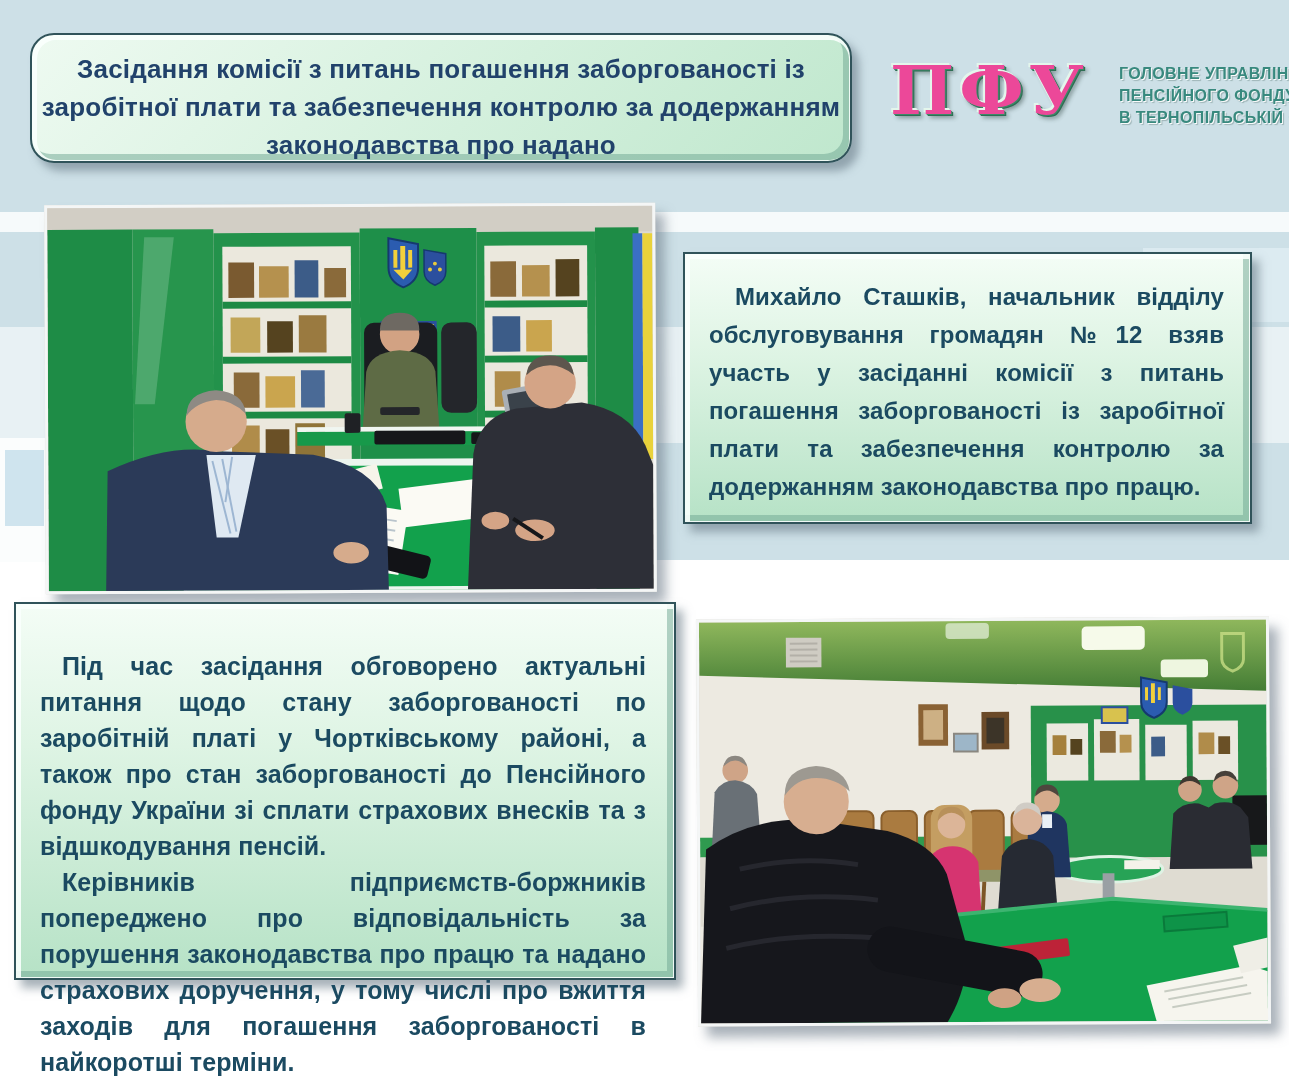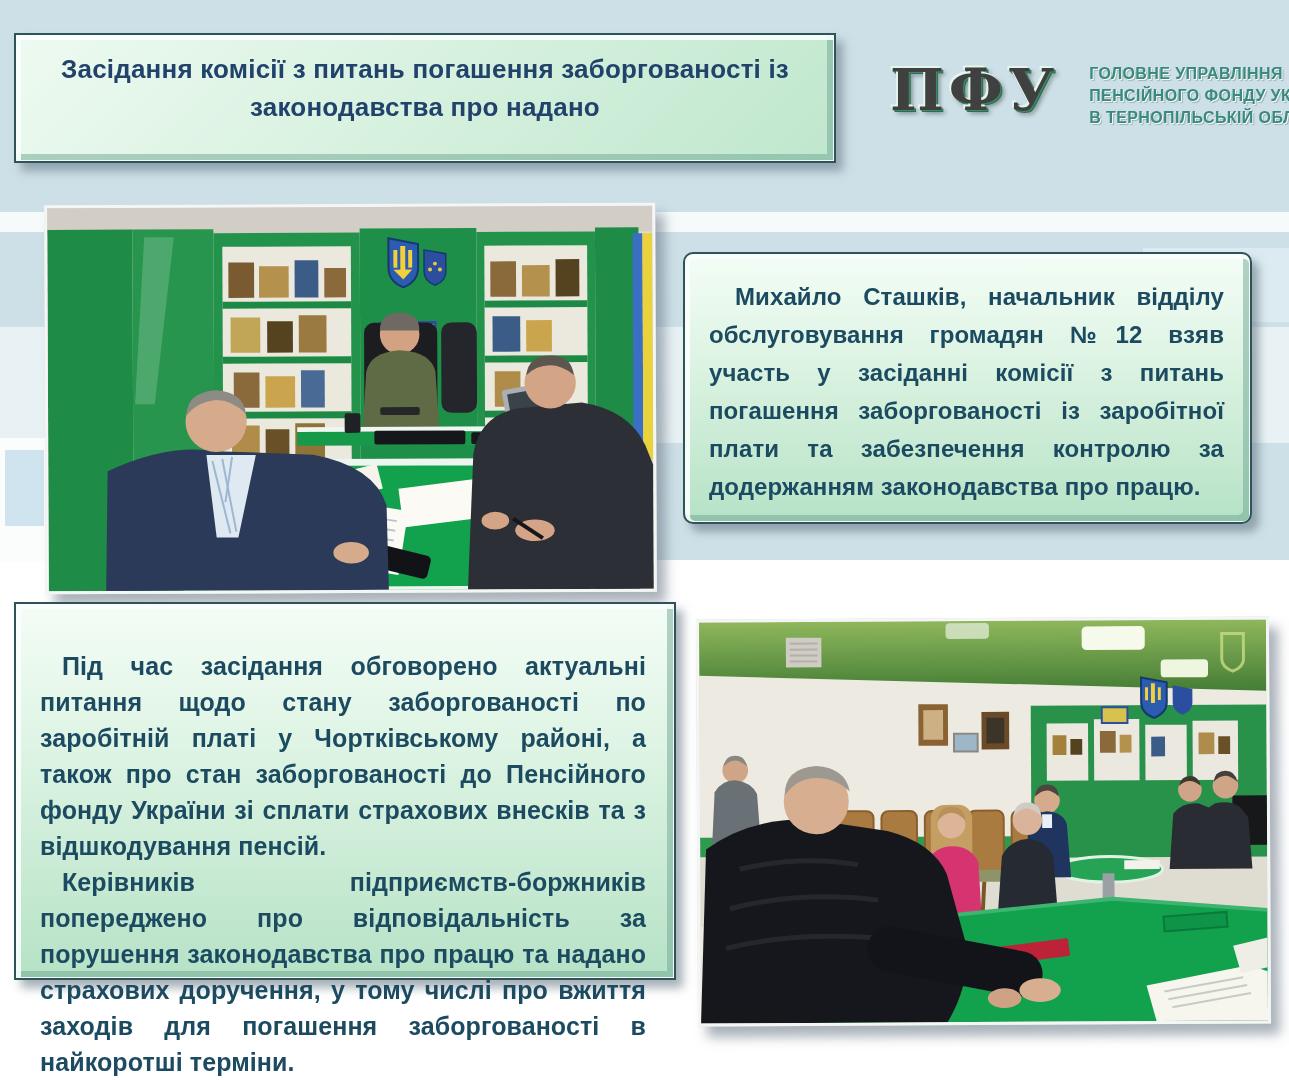--- a/index.html
+++ b/index.html
@@ -18,44 +18,44 @@
   .panel{
     position:absolute;
     background:linear-gradient(180deg,#f4fdf6 0%,#def4e4 38%,#b6e2c6 100%);
     border:2px solid #30535a;
     box-shadow:
       inset 2px 2px 0 3px rgba(250,255,253,.9),
       inset -4px -4px 0 3px rgba(110,165,145,.5),
       7px 8px 9px rgba(96,115,128,.55);
     box-sizing:border-box;
   }
-  .title-panel{left:14px;top:33px;width:822px;height:130px;
-    background:linear-gradient(135deg,#eefaf1 0%,#d4f0dd 55%,#bfe7cd 100%);}
+  .title-panel{left:30px;top:33px;width:822px;height:130px;
+    background:linear-gradient(135deg,#eefaf1 0%,#d4f0dd 55%,#bfe7cd 100%);border-radius:24px;}
   .title-text{
     padding-top:15px;text-align:center;
     font-weight:700;font-size:26px;line-height:38px;color:#21426b;letter-spacing:.2px;
   }
-  .panel-right{left:683px;top:252px;width:569px;height:272px;border-radius:10px;}
+  .panel-right{left:683px;top:252px;width:569px;height:272px;}
   .panel-right p{
     margin:0;padding:24px 26px 0 24px;text-indent:26px;
     font-weight:700;font-size:24px;line-height:38px;color:#1b4a61;
     text-align:justify;text-align-last:left;letter-spacing:.1px;
   }
   .panel-left{left:14px;top:602px;width:662px;height:378px;}
   .panel-left .txt{padding:44px 28px 0 24px;}
   .panel-left p{
     margin:0;text-indent:22px;
     font-weight:700;font-size:25px;line-height:36px;color:#1b4a61;
     text-align:justify;text-align-last:left;letter-spacing:.1px;
   }
   
   .brand{position:absolute;left:890px;top:46px;display:flex;align-items:flex-start;}
   .pfu{
-    font-family:"DejaVu Serif",serif;font-weight:700;font-size:57px;line-height:88px;
-    color:#404040;letter-spacing:5px;
+    font-family:"DejaVu Serif",serif;font-weight:700;font-size:68px;line-height:88px;
+    color:#ec4899;letter-spacing:5px;
     text-shadow:-2px -2px 0 #e4f6ec,-1px -1px 0 #cdeedd,1px 1px 0 #3c8a68,2px 2px 0 #2f6e54,4px 4px 4px rgba(40,60,55,.45);
   }
   .org{margin-left:30px;margin-top:17px;}
   .org div{
     font-weight:700;font-size:16px;line-height:22px;color:#38897e;letter-spacing:.4px;
     text-shadow:1px 1px 0 rgba(255,255,255,.95),2px 2px 1px rgba(70,100,95,.35);
     white-space:nowrap;
   }
   
   .photo{position:absolute;border:3px solid #f4f6f6;box-sizing:border-box;
@@ -72,20 +72,21 @@
   <div class="bg-top"></div>
   <div class="band-a"></div>
   <div class="band-b"></div>
   <div class="chip-right"></div>
   <div class="left-col"></div>
   <div class="chip-left"></div>
 
   <div class="panel title-panel">
     <div class="title-text">
       <div>Засідання комісії з питань погашення заборгованості із</div>
+      <div>заробітної плати та забезпечення контролю за додержанням</div>
       <div>законодавства про надано</div>
     </div>
   </div>
 
   <div class="brand">
     <div class="pfu">ПФУ</div>
     <div class="org">
       <div>ГОЛОВНЕ УПРАВЛІННЯ</div>
       <div>ПЕНСІЙНОГО ФОНДУ УКРАЇНИ</div>
       <div>В ТЕРНОПІЛЬСЬКІЙ ОБЛАСТІ</div>

